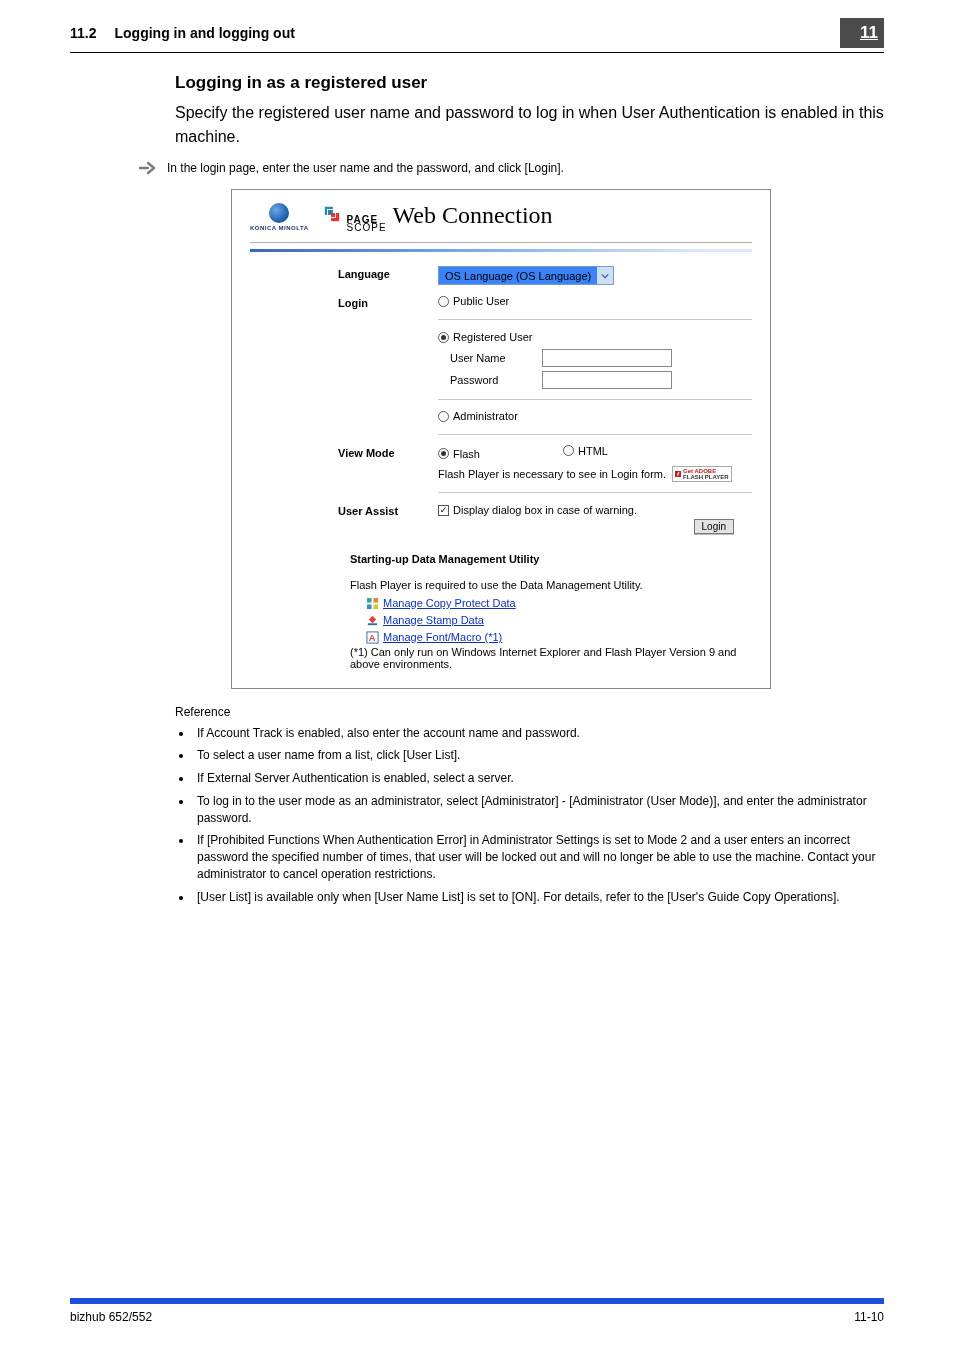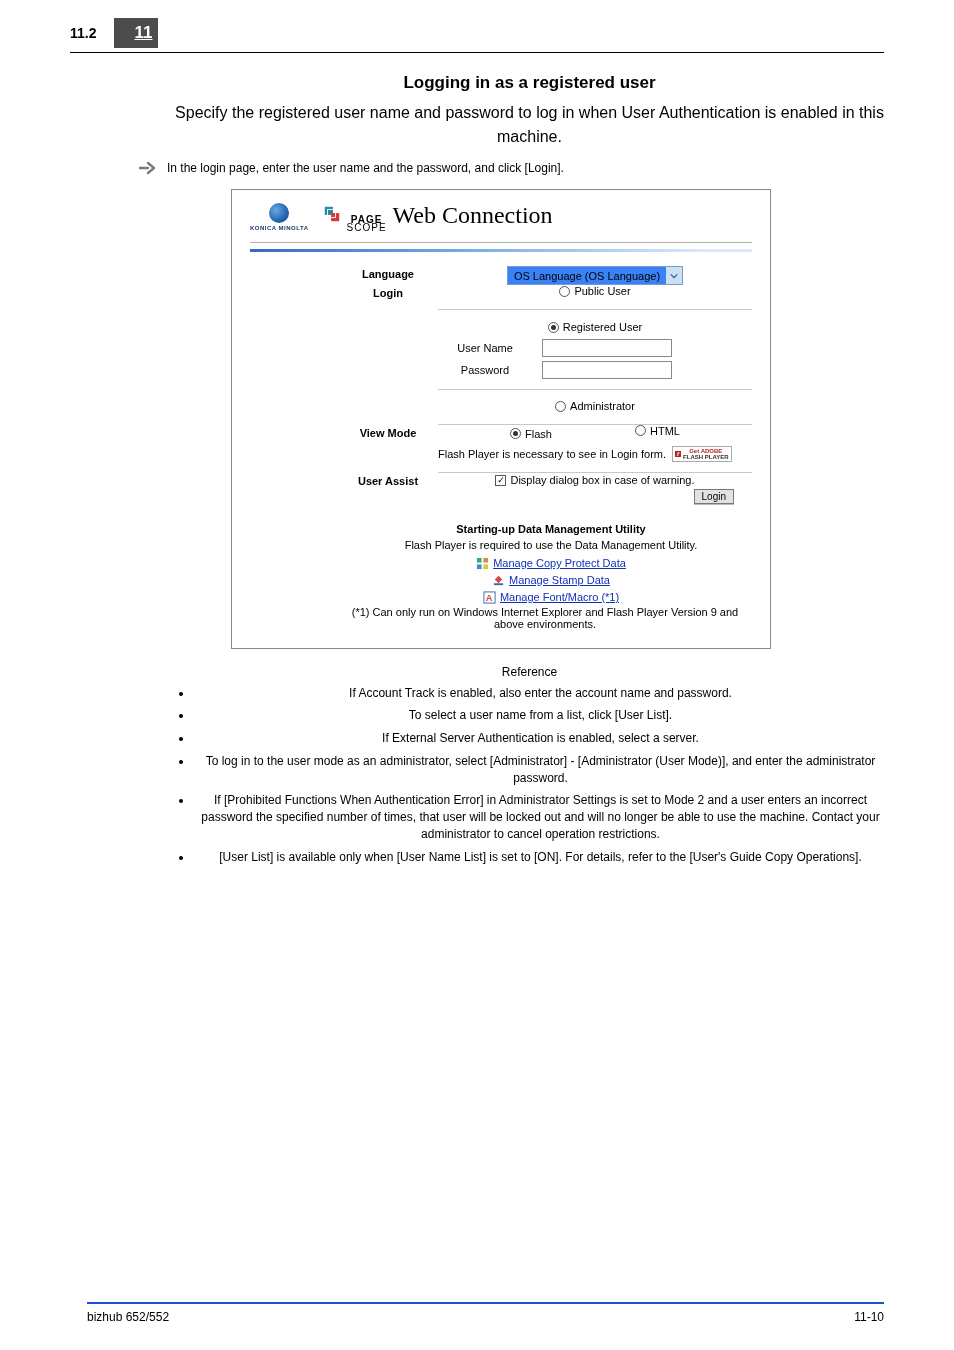--- a/index.html
+++ b/index.html
@@ -1,17 +1,17 @@
 <!DOCTYPE html>
 <html><head>
 <meta charset="utf-8">
 <style>
   * { box-sizing: border-box; margin: 0; padding: 0; }
   html, body { width: 954px; height: 1350px; background: #fff; font-family: Arial, Helvetica, sans-serif; color: #000; }
-  .page { position: relative; width: 954px; height: 1350px; padding: 0 70px; text-align: center; }
+  .page { position: relative; width: 954px; height: 1350px; padding: 0 70px; }
   .header-row { display: flex; align-items: center; padding-top: 18px; }
   .sec-num { font-weight: bold; font-size: 14px; margin-right: 18px; }
   .sec-title { font-weight: bold; font-size: 14px; flex: 1; }
   .chap-box { width: 44px; height: 30px; background: #4c4c4c; color: #fff; font-weight: bold; font-size: 17px; display: flex; align-items: center; justify-content: flex-end; padding-right: 6px; text-decoration: underline; }
   .rule { border: none; border-top: 1px solid #000; margin-top: 4px; }
   .content { padding-left: 105px; padding-right: 0; }
   .h3 { font-weight: bold; font-size: 17px; margin-top: 20px; margin-bottom: 8px; }
   .para { font-size: 16px; line-height: 1.5; margin-bottom: 10px; }
   .step-row { display: flex; margin: 12px 0 14px 0; font-size: 12px; align-items: center; }
   .arrow-wrap { width: 28px; flex: 0 0 28px; margin-left: -36px; display: flex; justify-content: flex-start; }
@@ -22,21 +22,21 @@
   .km-logo .globe { width: 20px; height: 20px; border-radius: 50%; background: radial-gradient(circle at 35% 35%, #6aa7e6 0%, #1a5aa6 70%); margin-bottom: 2px; }
   .ps-chunk { display: flex; align-items: baseline; gap: 6px; }
   .ps-icon { width: 18px; height: 18px; display: inline-block; }
   .ps-label { font-size: 10px; line-height: .8; }
   .ps-label .ps1 { font-weight: bold; letter-spacing: 1px; }
   .ps-label .ps2 { letter-spacing: 1px; }
   .wc { font-size: 24px; font-family: Georgia, 'Times New Roman', serif; }
   .hr-thin { border: none; border-top: 1px solid #b0b0b0; margin: 2px 0 6px 0; }
   .hr-grad { height: 3px; background: linear-gradient(to right, #3a66c7 0%, #6fa7e6 40%, #dce8f7 90%); margin-bottom: 14px; }
   .form { font-size: 11px; }
-  .frow { display: flex; }
+  .frow { display: flex; margin-bottom: 10px; }
   .flabel { width: 100px; flex: 0 0 100px; font-weight: bold; padding-top: 2px; }
   .fbody { flex: 1; }
   .select { display: inline-flex; align-items: center; border: 1px solid #7a9ac9; background: #3b82f6; height: 19px; font-size: 11px; }
   .select .sel-text { padding: 0 6px; min-width: 150px; }
   .select .sel-btn { width: 16px; height: 17px; background: #cddff2; display: flex; align-items: center; justify-content: center; }
   .sel-btn svg { width: 8px; height: 8px; }
   .radio { display: inline-flex; align-items: center; gap: 4px; font-size: 11px; }
   .radio .r { width: 11px; height: 11px; border: 1px solid #555; border-radius: 50%; display: inline-flex; align-items: center; justify-content: center; background: #fff; }
   .radio .r.sel::after { content: ""; width: 5px; height: 5px; background: #333; border-radius: 50%; }
   .sub-indent { padding-left: 12px; margin-top: 6px; }
@@ -46,35 +46,36 @@
   .hr-block { border: none; border-top: 1px solid #c8c8c8; margin: 10px 0; }
   .chk { display: inline-flex; align-items: center; gap: 4px; }
   .chk .c { width: 11px; height: 11px; border: 1px solid #555; background: #fff; display: inline-flex; align-items: center; justify-content: center; font-size: 9px; line-height: 1; }
   .flash-note { font-size: 11px; margin-top: 6px; display: flex; align-items: center; gap: 6px; }
   .flash-badge { border: 1px solid #aaa; padding: 1px 2px; font-size: 6px; line-height: 1; display: inline-flex; align-items: center; gap: 2px; }
   .flash-badge .fb-red { color: #b22; font-weight: bold; }
   .flash-badge .fb-blk { color: #333; font-weight: bold; }
   .login-btn { position: absolute; right: 18px; border: 1px solid #777; background: #e2e2e2; font-size: 10px; padding: 1px 7px; box-shadow: 0 1px 0 #bbb; }
   .login-row { position: relative; height: 20px; }
   .util { font-size: 11px; margin-top: 14px; padding-left: 100px; }
-  .util .ut-title { font-weight: bold; margin-bottom: 4px; }
+  .util .ut-title { font-weight: bold; margin-bottom: 14px; }
   .util .ut-line { margin-bottom: 4px; }
   .util-link { color: #1030b8; text-decoration: underline; display: inline-flex; align-items: center; gap: 4px; margin: 2px 16px; }
   .util-icon { width: 13px; height: 13px; }
   .ref-label { font-size: 12px; margin: 10px 0 6px 0; }
   ul.ref { list-style: disc; padding-left: 18px; font-size: 12px; }
   ul.ref li { margin-bottom: 6px; padding-left: 4px; line-height: 1.4; }
-  .footer { position: absolute; bottom: 26px; left: 87px; right: 70px; display: flex; justify-content: space-between; border-top: 2px solid #1d4ed8; padding-top: 6px; font-size: 12px; }
+  .footer { position: absolute; bottom: 26px; left: 70px; right: 70px; display: flex; justify-content: space-between; border-top: 6px solid #1d4ed8; padding-top: 6px; font-size: 12px; }
 </style>
 </head>
 <body>
 
 <div class="page">
   <div class="header-row">
     <span class="sec-num">11.2</span>
+    <span class="sec-title">Logging in and logging out</span>
     <span class="chap-box">11</span>
   </div>
   <hr class="rule">
 
   <div class="content">
     <div class="h3">Logging in as a registered user</div>
     <div class="para">Specify the registered user name and password to log in when User Authentication is enabled in this machine.</div>
 
     <div class="step-row">
       <span class="arrow-wrap">

